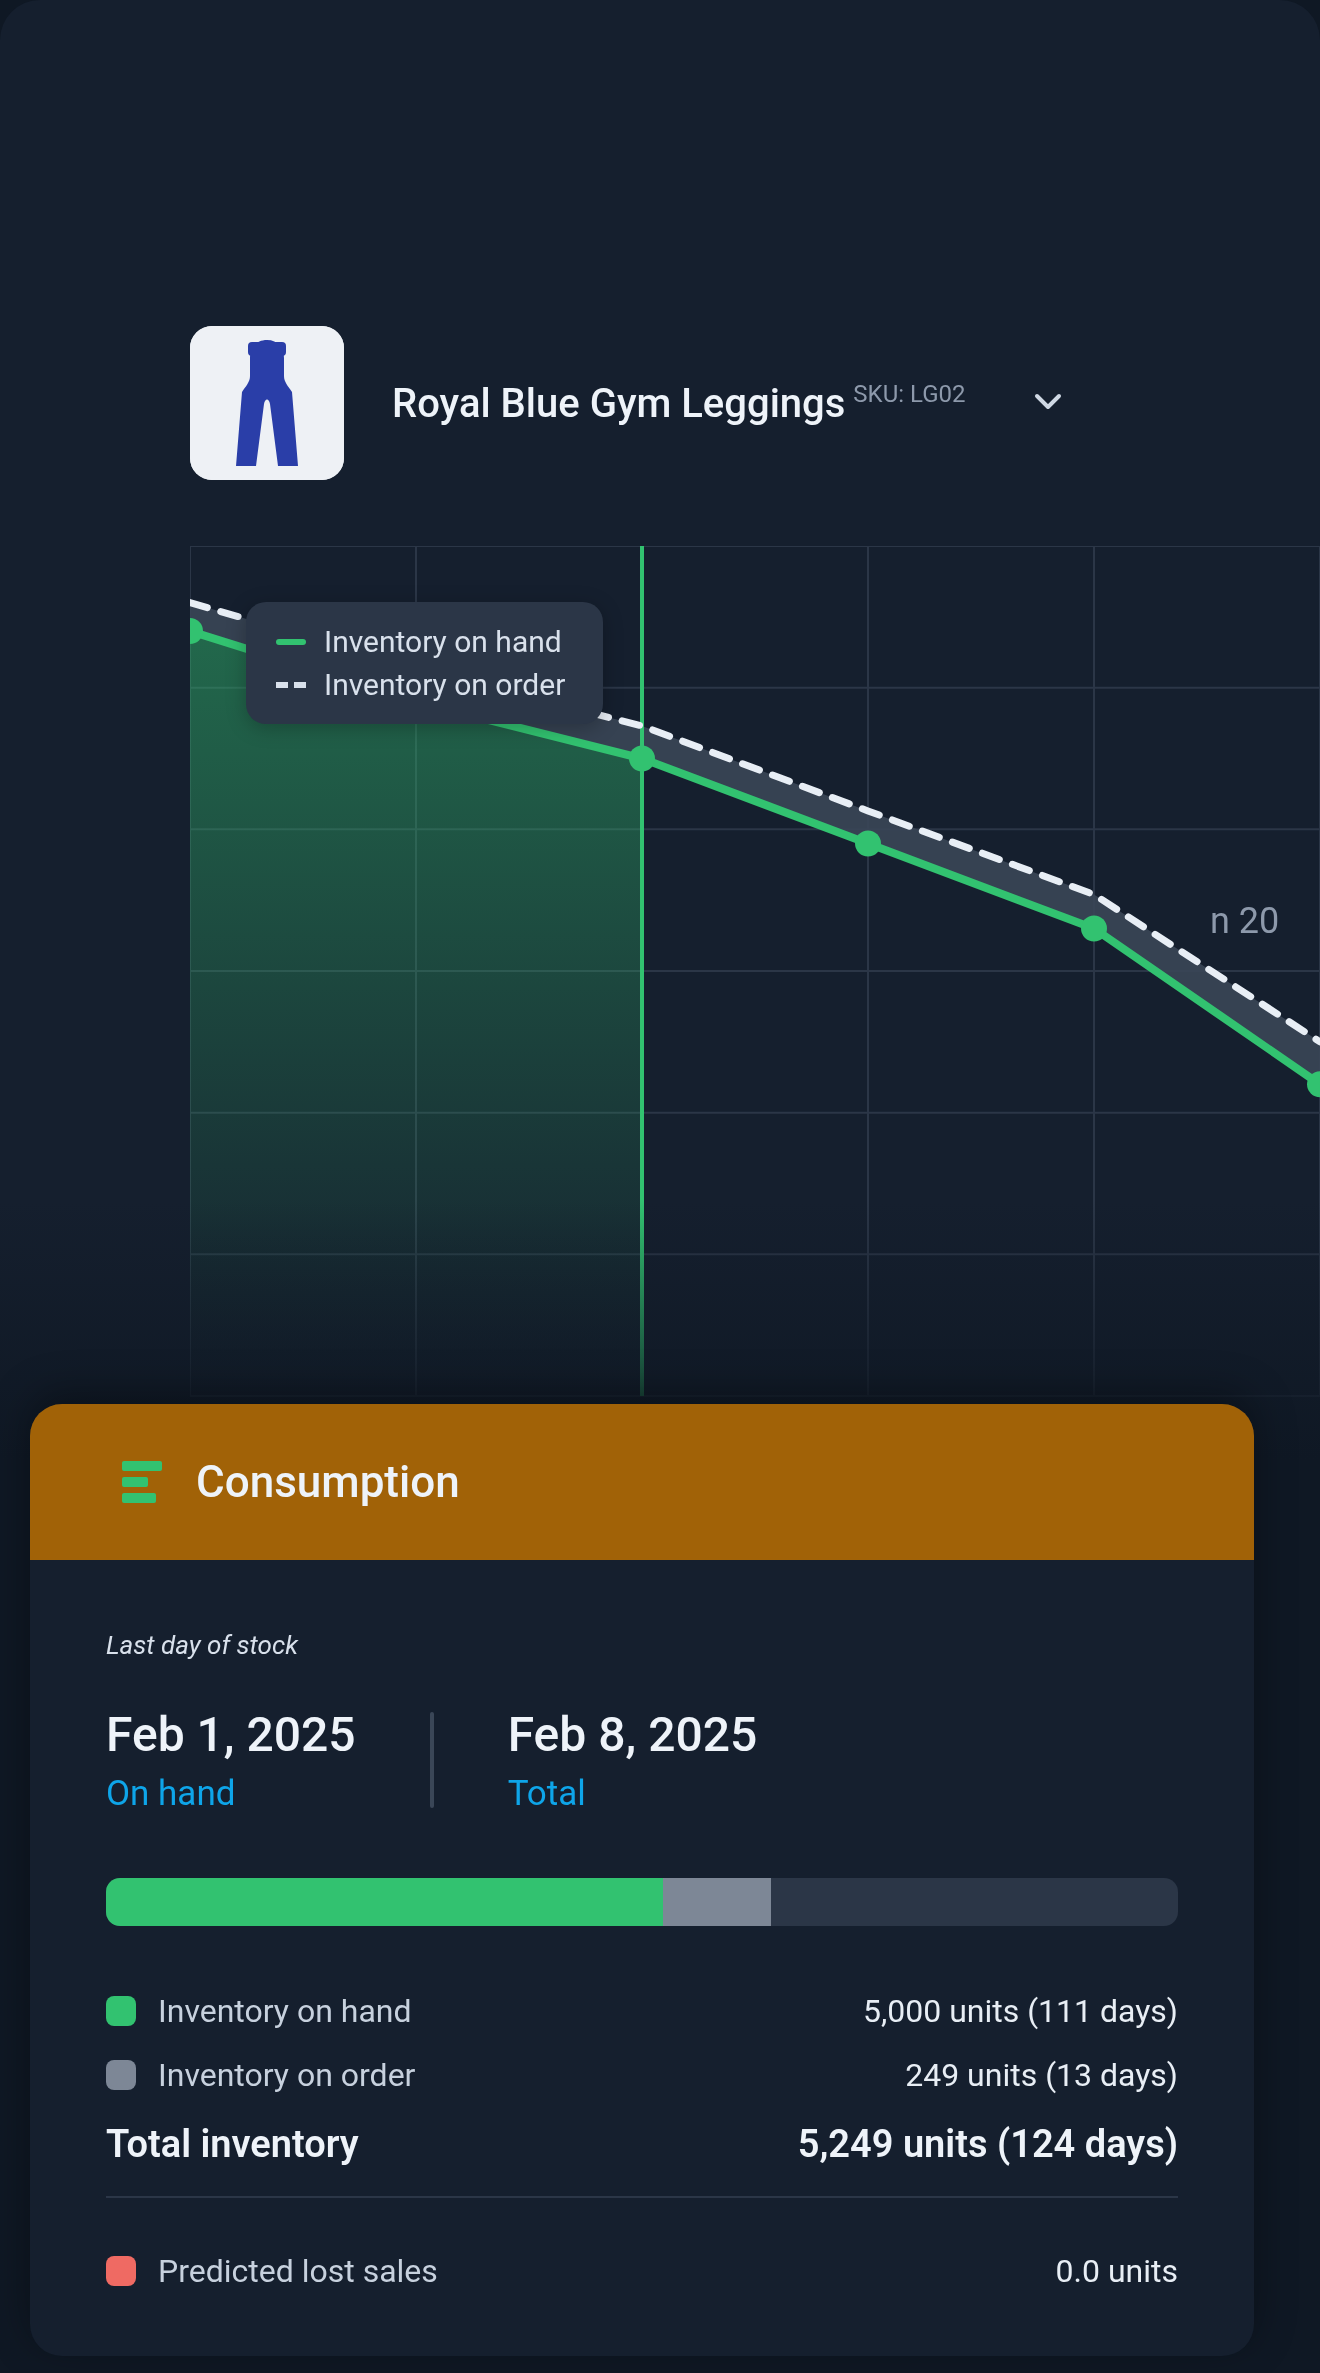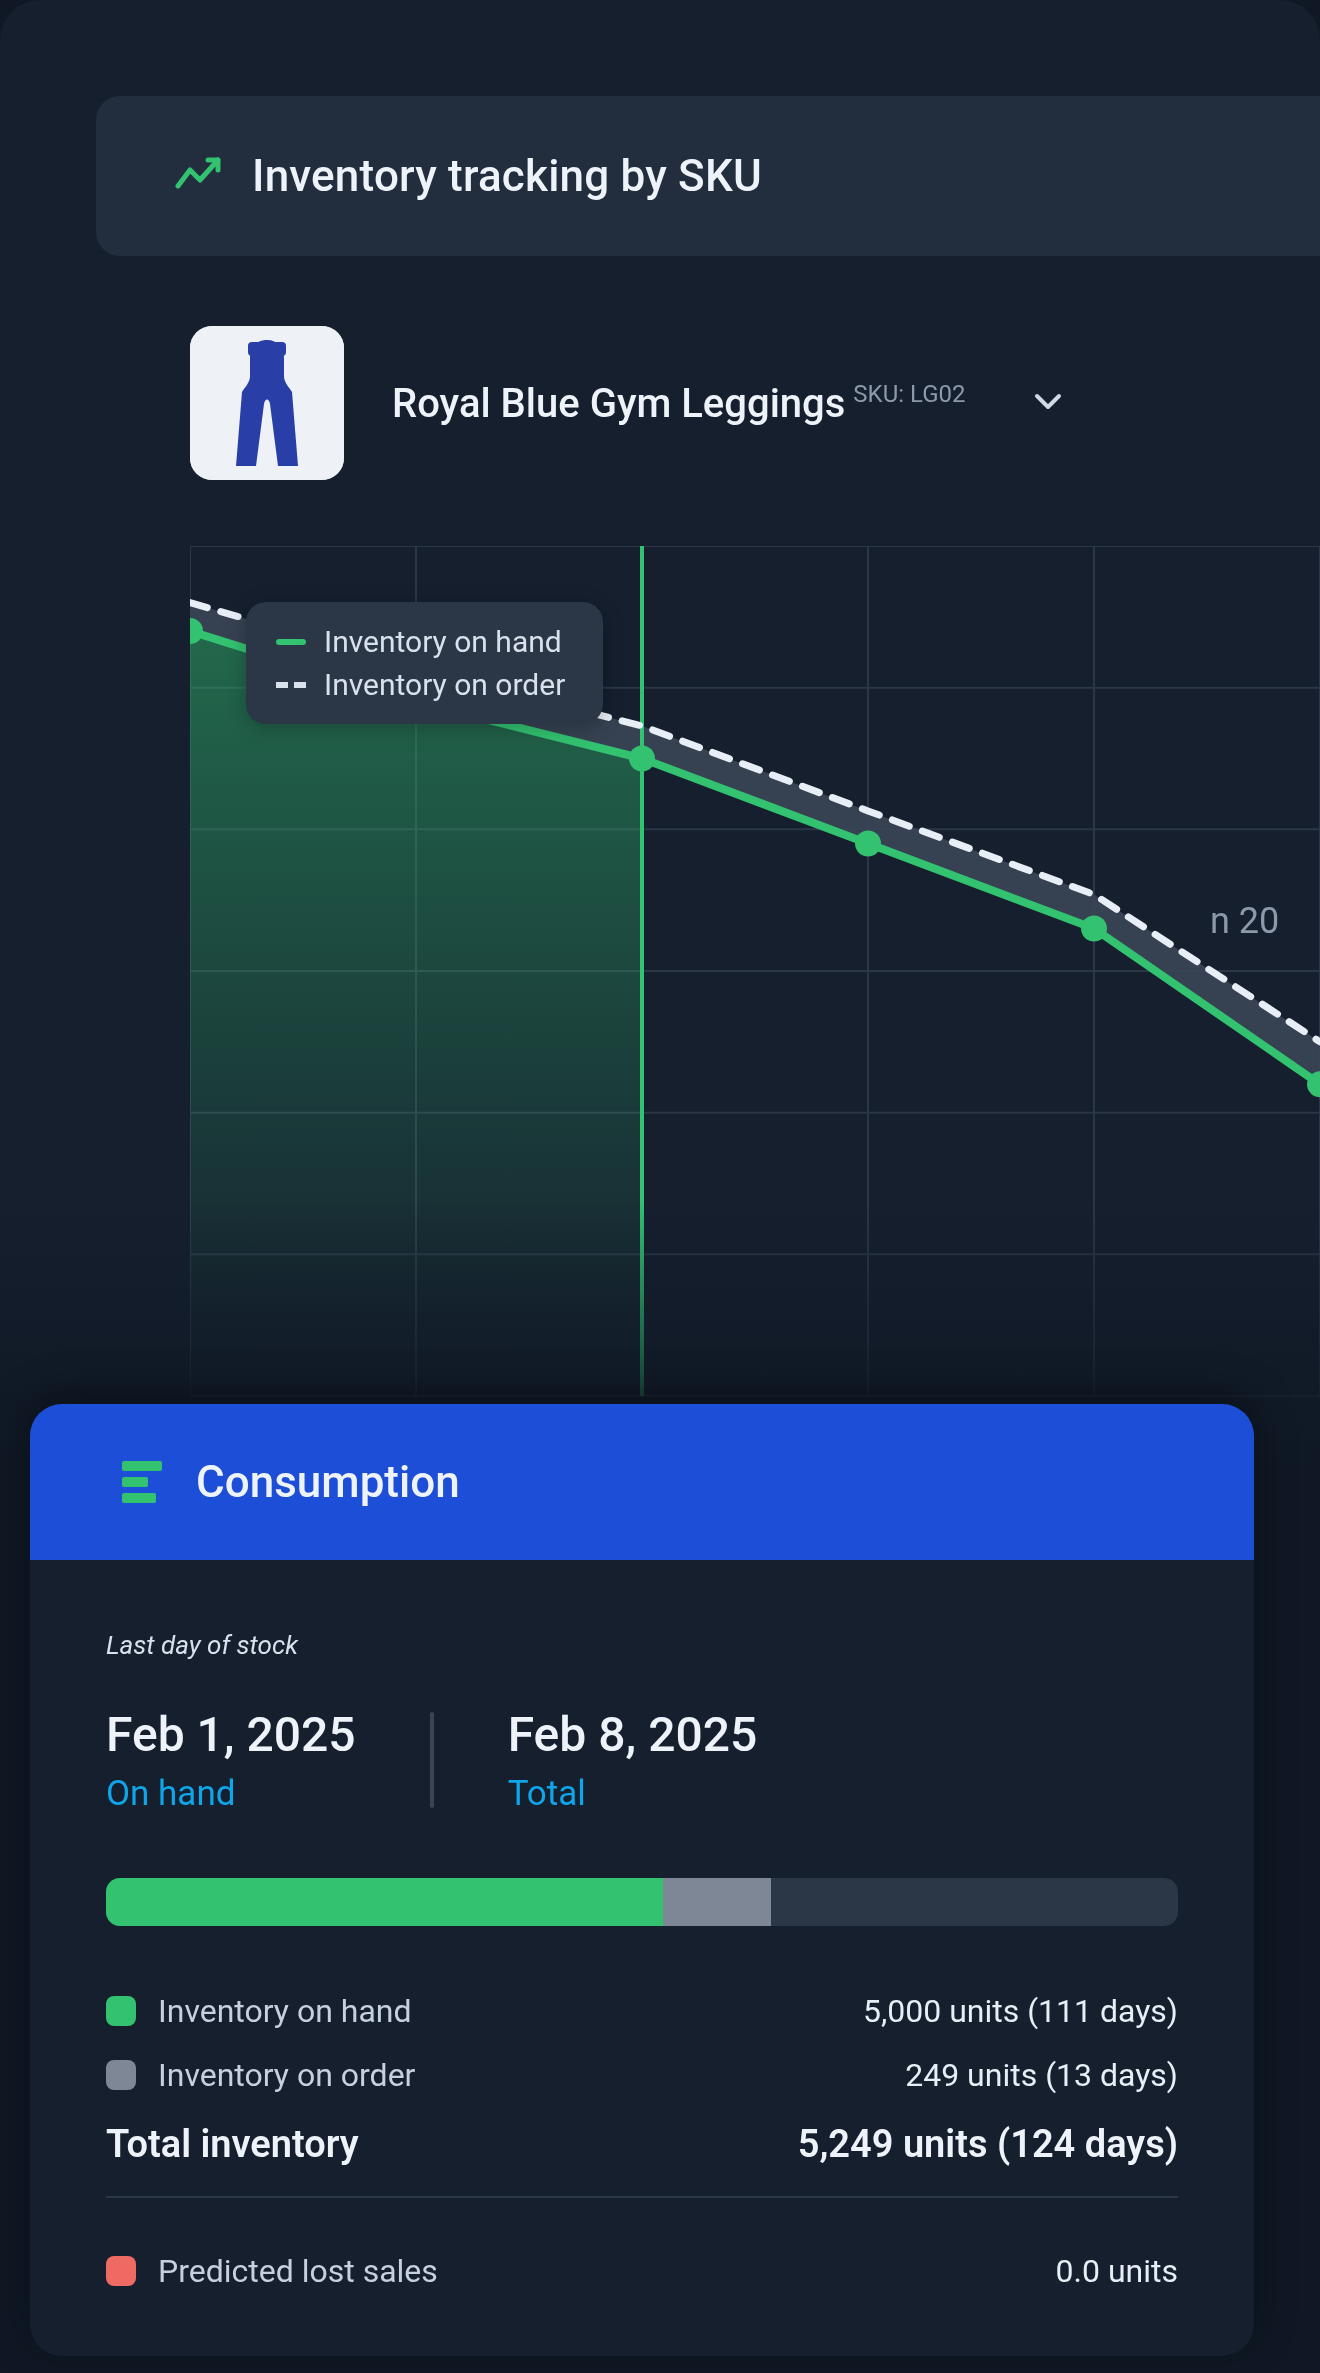--- a/index.html
+++ b/index.html
@@ -109,21 +109,21 @@
     position: absolute;
     left: 30px;
     top: 1404px;
     width: 1224px;
     background: #151f2e;
     border-radius: 32px;
     box-shadow: 0 -10px 40px rgba(0,0,0,.35);
   }
   .cons-header {
     height: 156px;
-    background: #1d4ed8;
+    background: #a16207;
     border-radius: 32px 32px 0 0;
     display:flex; align-items:center;
     padding-left: 92px;
     gap: 34px;
   }
   .bars-icon { display:flex; flex-direction:column; gap:6px; }
   .bars-icon span { display:block; height:10px; background:#32c270; border-radius:2px; }
   .bars-icon span:nth-child(1){ width:40px; }
   .bars-icon span:nth-child(2){ width:26px; }
   .bars-icon span:nth-child(3){ width:34px; }
@@ -159,29 +159,20 @@
   .total-row { display:flex; align-items:center; justify-content:space-between; font-size:38px; font-weight:600; color:#eef3f9; margin: 28px 0 20px 0; }
 
 </style>
 </head>
 <body>
 
 <div class="canvas">
 
   <div class="top-card">
 
-    <div class="top-header">
-      <span class="chart-line-icon">
-        <svg width="48" height="48" viewBox="0 0 48 48" fill="none">
-          <polyline points="4,34 16,18 26,28 44,8" stroke="#32c270" stroke-width="5" stroke-linecap="round" stroke-linejoin="round"></polyline>
-          <polyline points="34,8 44,8 44,18" stroke="#32c270" stroke-width="5" stroke-linecap="round" stroke-linejoin="round"></polyline>
-        </svg>
-      </span>
-      <span class="top-title">Inventory tracking by SKU</span>
-    </div>
 
     <div class="product-row">
       <div class="thumb">
         <svg width="154" height="154" viewBox="0 0 154 154">
           <rect width="154" height="154" fill="#eef1f5"></rect>
 
           <path d="M77 14 C66 14 60 22 60 32 L60 50 C60 56 56 60 52 66 L46 140 L66 140 L74 78 C75 72 79 72 80 78 L88 140 L108 140 L102 66 C98 60 94 56 94 50 L94 32 C94 22 88 14 77 14 Z" fill="#2a3ea8"></path>
           <rect x="58" y="16" width="38" height="14" rx="4" fill="#2a3ea8"></rect>
         </svg>
       </div>

